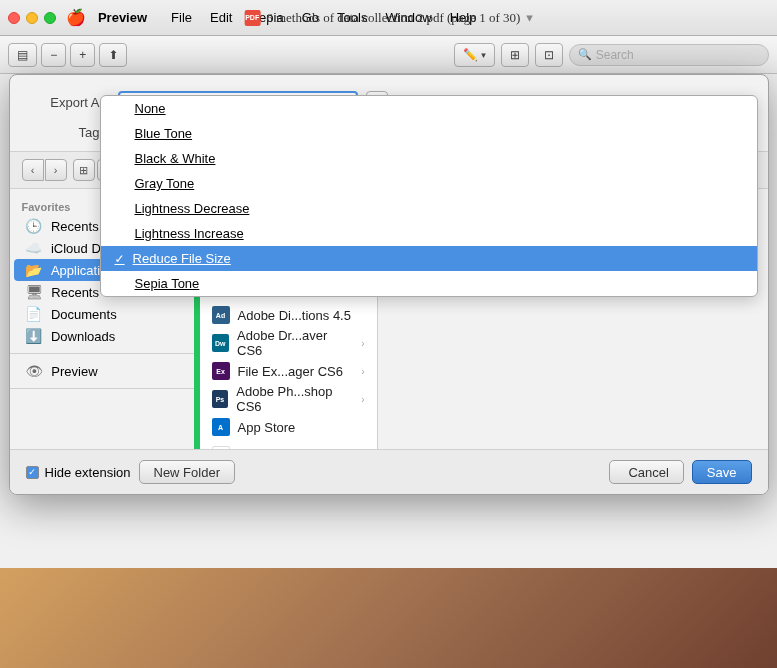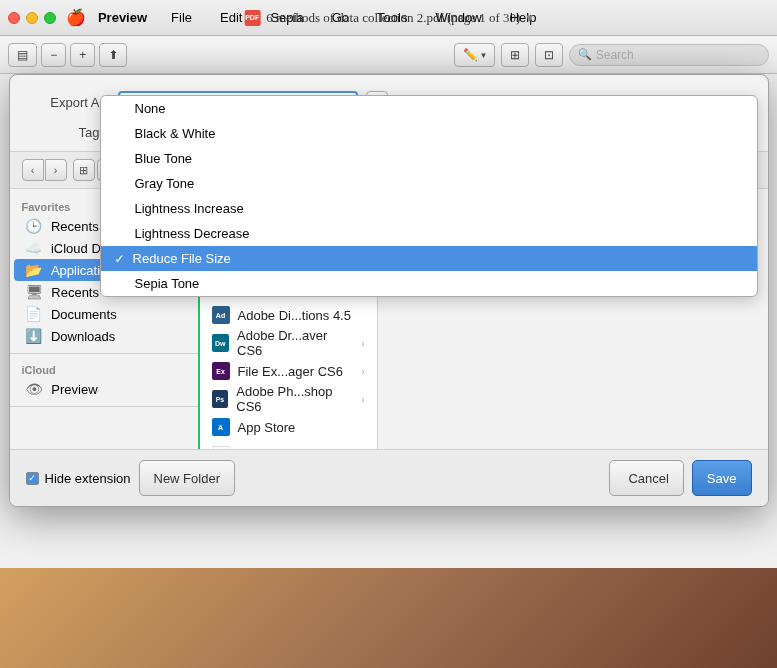--- a/index.html
+++ b/index.html
@@ -37,21 +37,21 @@
     .traffic-light.minimize { background: #febc2e; border: 1px solid #d4a017; }
     .traffic-light.maximize { background: #28c840; border: 1px solid #1aab29; }
     .titlebar-app {
       display: flex;
       align-items: center;
       gap: 6px;
       margin-left: 10px;
     }
     .titlebar-menu {
       display: flex;
-      gap: 12px;
+      gap: 2px;
       margin-left: 4px;
     }
     .titlebar-menu span {
       padding: 2px 8px;
       border-radius: 4px;
       cursor: pointer;
       font-size: 13px;
     }
     .titlebar-center {
       position: absolute;
@@ -293,21 +293,21 @@
 
     
     .dialog-body {
       display: flex;
       height: 260px;
     }
 
     
     .dialog-sidebar {
       width: 190px;
-      border-right: 2px solid #22c55e;
+      border-right: 6px solid #22c55e;
       background: #f2f2f2;
       padding: 8px 0;
       overflow-y: auto;
     }
     .sidebar-section-label {
       font-size: 11px;
       font-weight: 600;
       color: #888;
       padding: 4px 12px 2px 12px;
       text-transform: none;
@@ -422,20 +422,21 @@
       z-index: 100;
       overflow: hidden;
     }
     .dropdown-item {
       padding: 5px 14px;
       font-size: 13px;
       cursor: pointer;
       display: flex;
       align-items: flex-end;
       gap: 8px;
+      text-decoration: underline;
     }
     .dropdown-item.selected {
       background: #4a90e2;
       color: white;
     }
     .check-mark { font-size: 12px; }
 
     
     .dialog-footer {
       display: flex;
@@ -458,21 +459,21 @@
       border: 1px solid #888;
       border-radius: 2px;
       background: #4a90e2;
       display: flex;
       align-items: center;
       justify-content: center;
       color: white;
       font-size: 9px;
     }
     .footer-btn {
-      height: 36px;
+      height: 24px;
       padding: 0 14px;
       border-radius: 5px;
       font-size: 13px;
       cursor: pointer;
       display: flex;
       align-items: center;
       justify-content: center;
     }
     .btn-new-folder {
       background: linear-gradient(to bottom, #f8f8f8, #e0e0e0);
@@ -638,21 +639,20 @@
       </div>
       <div class="sidebar-item">
         <span class="sidebar-icon">📄</span>
         <span class="sidebar-item-label">Documents</span>
       </div>
       <div class="sidebar-item">
         <span class="sidebar-icon">⬇️</span>
         <span class="sidebar-item-label">Downloads</span>
       </div>
       <div class="sidebar-divider"></div>
-      <div class="sidebar-section-label">iCloud</div>
       <div class="sidebar-item">
         <span class="sidebar-icon">👁</span>
         <span class="sidebar-item-label">Preview</span>
       </div>
       <div class="sidebar-divider"></div>
     </div>
 
     <div class="dialog-filelist">
       <div class="file-item">
         <div class="file-icon-adobe" style="background:#cc0000;">Ai</div>
@@ -720,37 +720,37 @@
         </div>
       </div>
 
       <div class="quartz-dropdown">
         <div class="dropdown-item">
           <span style="width:12px;"></span>
           <span>None</span>
         </div>
         <div class="dropdown-item">
           <span style="width:12px;"></span>
-          <span>Black &amp; White</span>
+          <span>Blue Tone</span>
         </div>
         <div class="dropdown-item">
           <span style="width:12px;"></span>
-          <span>Blue Tone</span>
+          <span>Black &amp; White</span>
         </div>
         <div class="dropdown-item">
           <span style="width:12px;"></span>
           <span>Gray Tone</span>
         </div>
         <div class="dropdown-item">
           <span style="width:12px;"></span>
-          <span>Lightness Increase</span>
+          <span>Lightness Decrease</span>
         </div>
         <div class="dropdown-item">
           <span style="width:12px;"></span>
-          <span>Lightness Decrease</span>
+          <span>Lightness Increase</span>
         </div>
         <div class="dropdown-item selected">
           <span class="check-mark">✓</span>
           <span>Reduce File Size</span>
         </div>
         <div class="dropdown-item">
           <span style="width:12px;"></span>
           <span>Sepia Tone</span>
         </div>
       </div>

